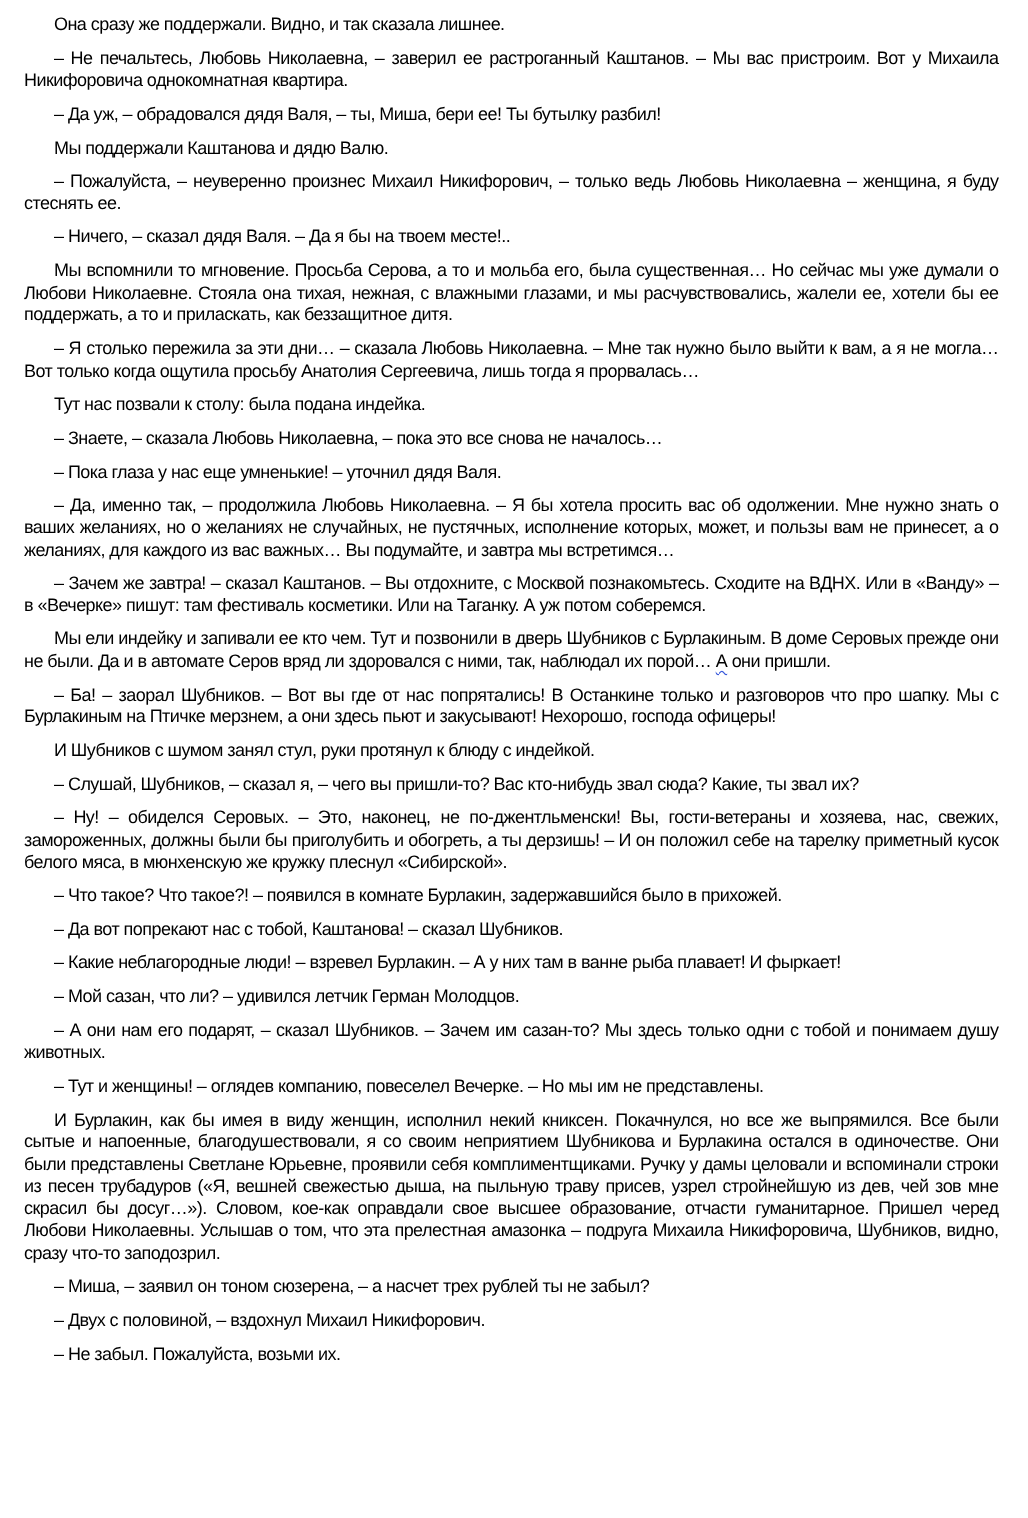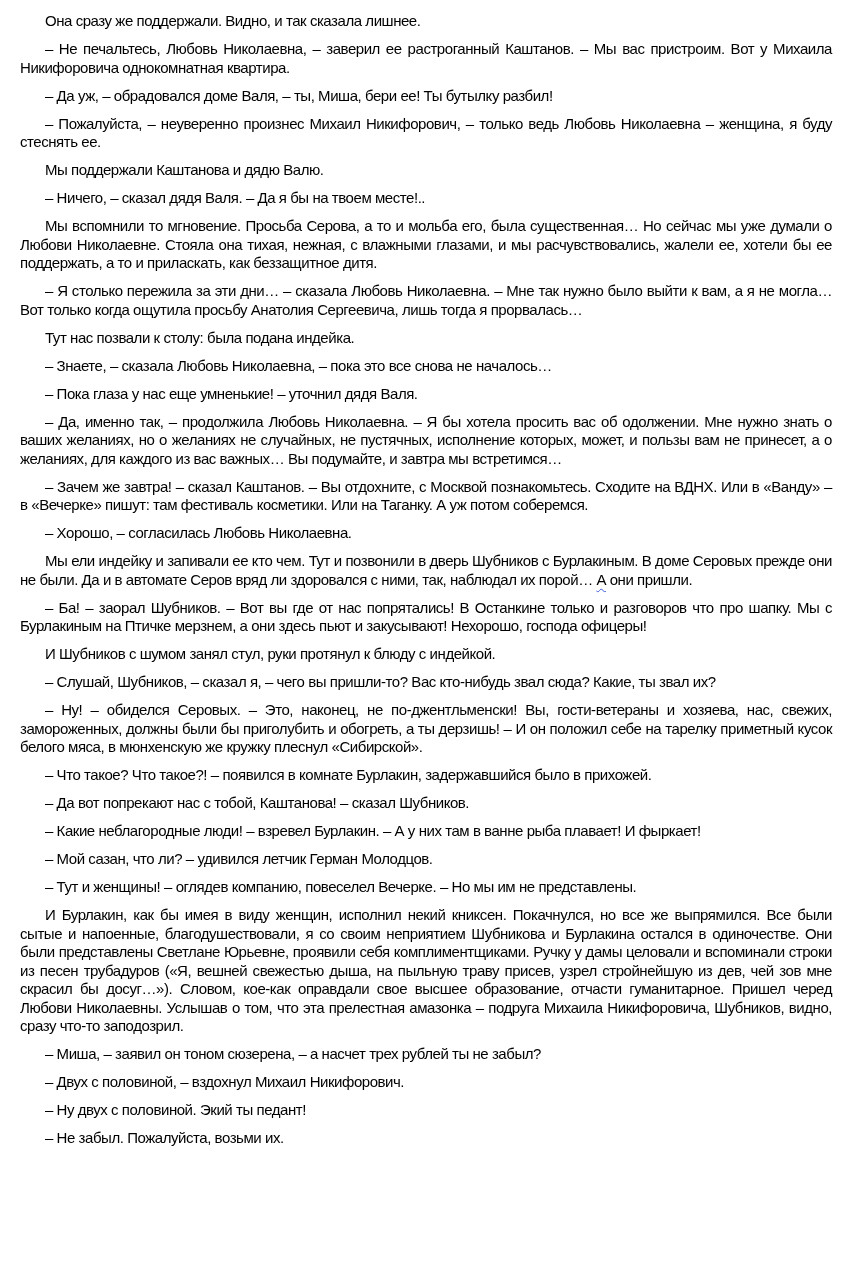--- a/index.html
+++ b/index.html
@@ -35,40 +35,39 @@
       text-decoration-thickness: 1px;
       text-underline-offset: 3px;
     }
   </style>
 </head>
 <body>
 
 <div class="page">
   <p class="para">Она сразу же поддержали. Видно, и так сказала лишнее.</p>
   <p class="para">–  Не печальтесь, Любовь Николаевна, – заверил ее растроганный Каштанов. – Мы вас пристроим. Вот у Михаила Никифоровича однокомнатная квартира.</p>
-  <p class="para">–  Да уж, – обрадовался доме Валя, – ты, Миша, бери ее! Ты бутылку разбил!</p>
+  <p class="para">–  Да уж, – обрадовался дядя Валя, – ты, Миша, бери ее! Ты бутылку разбил!</p>
+  <p class="para">Мы поддержали Каштанова и дядю Валю.</p>
   <p class="para">– Пожалуйста, – неуверенно произнес Михаил Никифорович, – только ведь Любовь Николаевна – женщина, я буду стеснять ее.</p>
-  <p class="para">Мы поддержали Каштанова и дядю Валю.</p>
   <p class="para">–  Ничего, – сказал дядя Валя. – Да я бы на твоем месте!..</p>
   <p class="para">Мы вспомнили то мгновение. Просьба Серова, а то и мольба его, была существенная… Но сейчас мы уже думали о Любови Николаевне. Стояла она тихая, нежная, с влажными глазами, и мы расчувствовались, жалели ее, хотели бы ее поддержать, а то и приласкать, как беззащитное дитя.</p>
   <p class="para">–  Я столько пережила за эти дни… – сказала Любовь Николаевна. – Мне так нужно было выйти к вам, а я не могла… Вот только когда ощутила просьбу Анатолия Сергеевича, лишь тогда я прорвалась…</p>
   <p class="para">Тут нас позвали к столу: была подана индейка.</p>
   <p class="para">–  Знаете, – сказала Любовь Николаевна, – пока это все снова не началось…</p>
   <p class="para">–  Пока глаза у нас еще умненькие! – уточнил дядя Валя.</p>
   <p class="para">–  Да, именно так, – продолжила Любовь Николаевна. – Я бы хотела просить вас об одолжении. Мне нужно знать о ваших желаниях, но о желаниях не случайных, не пустячных, исполнение которых, может, и пользы вам не принесет, а о желаниях, для каждого из вас важных… Вы подумайте, и завтра мы встретимся…</p>
   <p class="para">–  Зачем же завтра! – сказал Каштанов. – Вы отдохните, с Москвой познакомьтесь. Сходите на ВДНХ. Или в «Ванду» – в «Вечерке» пишут: там фестиваль косметики. Или на Таганку. А уж потом соберемся.</p>
-  <p class="para">–  Хорошо, – согласилась Любовь Николаевна.</p>
   <p class="para"><span>Мы ели индейку и запивали ее кто чем. Тут и позвонили в дверь Шубников с Бурлакиным. В доме Серовых прежде они не были. Да и в автомате Серов вряд ли здоровался с ними, так, наблюдал их порой… </span><span class="spell">А</span><span> они пришли.</span></p>
   <p class="para">–  Ба! – заорал Шубников. – Вот вы где от нас попрятались! В Останкине только и разговоров что про шапку. Мы с Бурлакиным на Птичке мерзнем, а они здесь пьют и закусывают! Нехорошо, господа офицеры!</p>
   <p class="para">И Шубников с шумом занял стул, руки протянул к блюду с индейкой.</p>
   <p class="para">–  Слушай, Шубников, – сказал я, – чего вы пришли-то? Вас кто-нибудь звал сюда? Какие, ты звал их?</p>
   <p class="para">–  Ну! – обиделся Серовых. – Это, наконец, не по-джентльменски! Вы, гости-ветераны и хозяева, нас, свежих, замороженных, должны были бы приголубить и обогреть, а ты дерзишь! – И он положил себе на тарелку приметный кусок белого мяса, в мюнхенскую же кружку плеснул «Сибирской».</p>
   <p class="para">–  Что такое? Что такое?! – появился в комнате Бурлакин, задержавшийся было в прихожей.</p>
   <p class="para">–  Да вот попрекают нас с тобой, Каштанова! – сказал Шубников.</p>
   <p class="para">–  Какие неблагородные люди! – взревел Бурлакин. – А у них там в ванне рыба плавает! И фыркает!</p>
   <p class="para">–  Мой сазан, что ли? – удивился летчик Герман Молодцов.</p>
+  <p class="para">–  А они нам его подарят, – сказал Шубников. – Зачем им сазан-то? Мы здесь только одни с тобой и понимаем душу животных.</p>
   <p class="para">–  Тут и женщины! – оглядев компанию, повеселел Вечерке. – Но мы им не представлены.</p>
   <p class="para">И Бурлакин, как бы имея в виду женщин, исполнил некий книксен. Покачнулся, но все же выпрямился. Все были сытые и напоенные, благодушествовали, я со своим неприятием Шубникова и Бурлакина остался в одиночестве. Они были представлены Светлане Юрьевне, проявили себя комплиментщиками. Ручку у дамы целовали и вспоминали строки из песен трубадуров («Я, вешней свежестью дыша, на пыльную траву присев, узрел стройнейшую из дев, чей зов мне скрасил бы досуг…»). Словом, кое-как оправдали свое высшее образование, отчасти гуманитарное. Пришел черед Любови Николаевны. Услышав о том, что эта прелестная амазонка – подруга Михаила Никифоровича, Шубников, видно, сразу что-то заподозрил.</p>
   <p class="para">–  Миша, – заявил он тоном сюзерена, – а насчет трех рублей ты не забыл?</p>
   <p class="para">–  Двух с половиной, – вздохнул Михаил Никифорович.</p>
-  <p class="para">–  Ну двух с половиной. Экий ты педант!</p>
   <p class="para">–  Не забыл. Пожалуйста, возьми их.</p>
 </div>
 
 </body></html>

